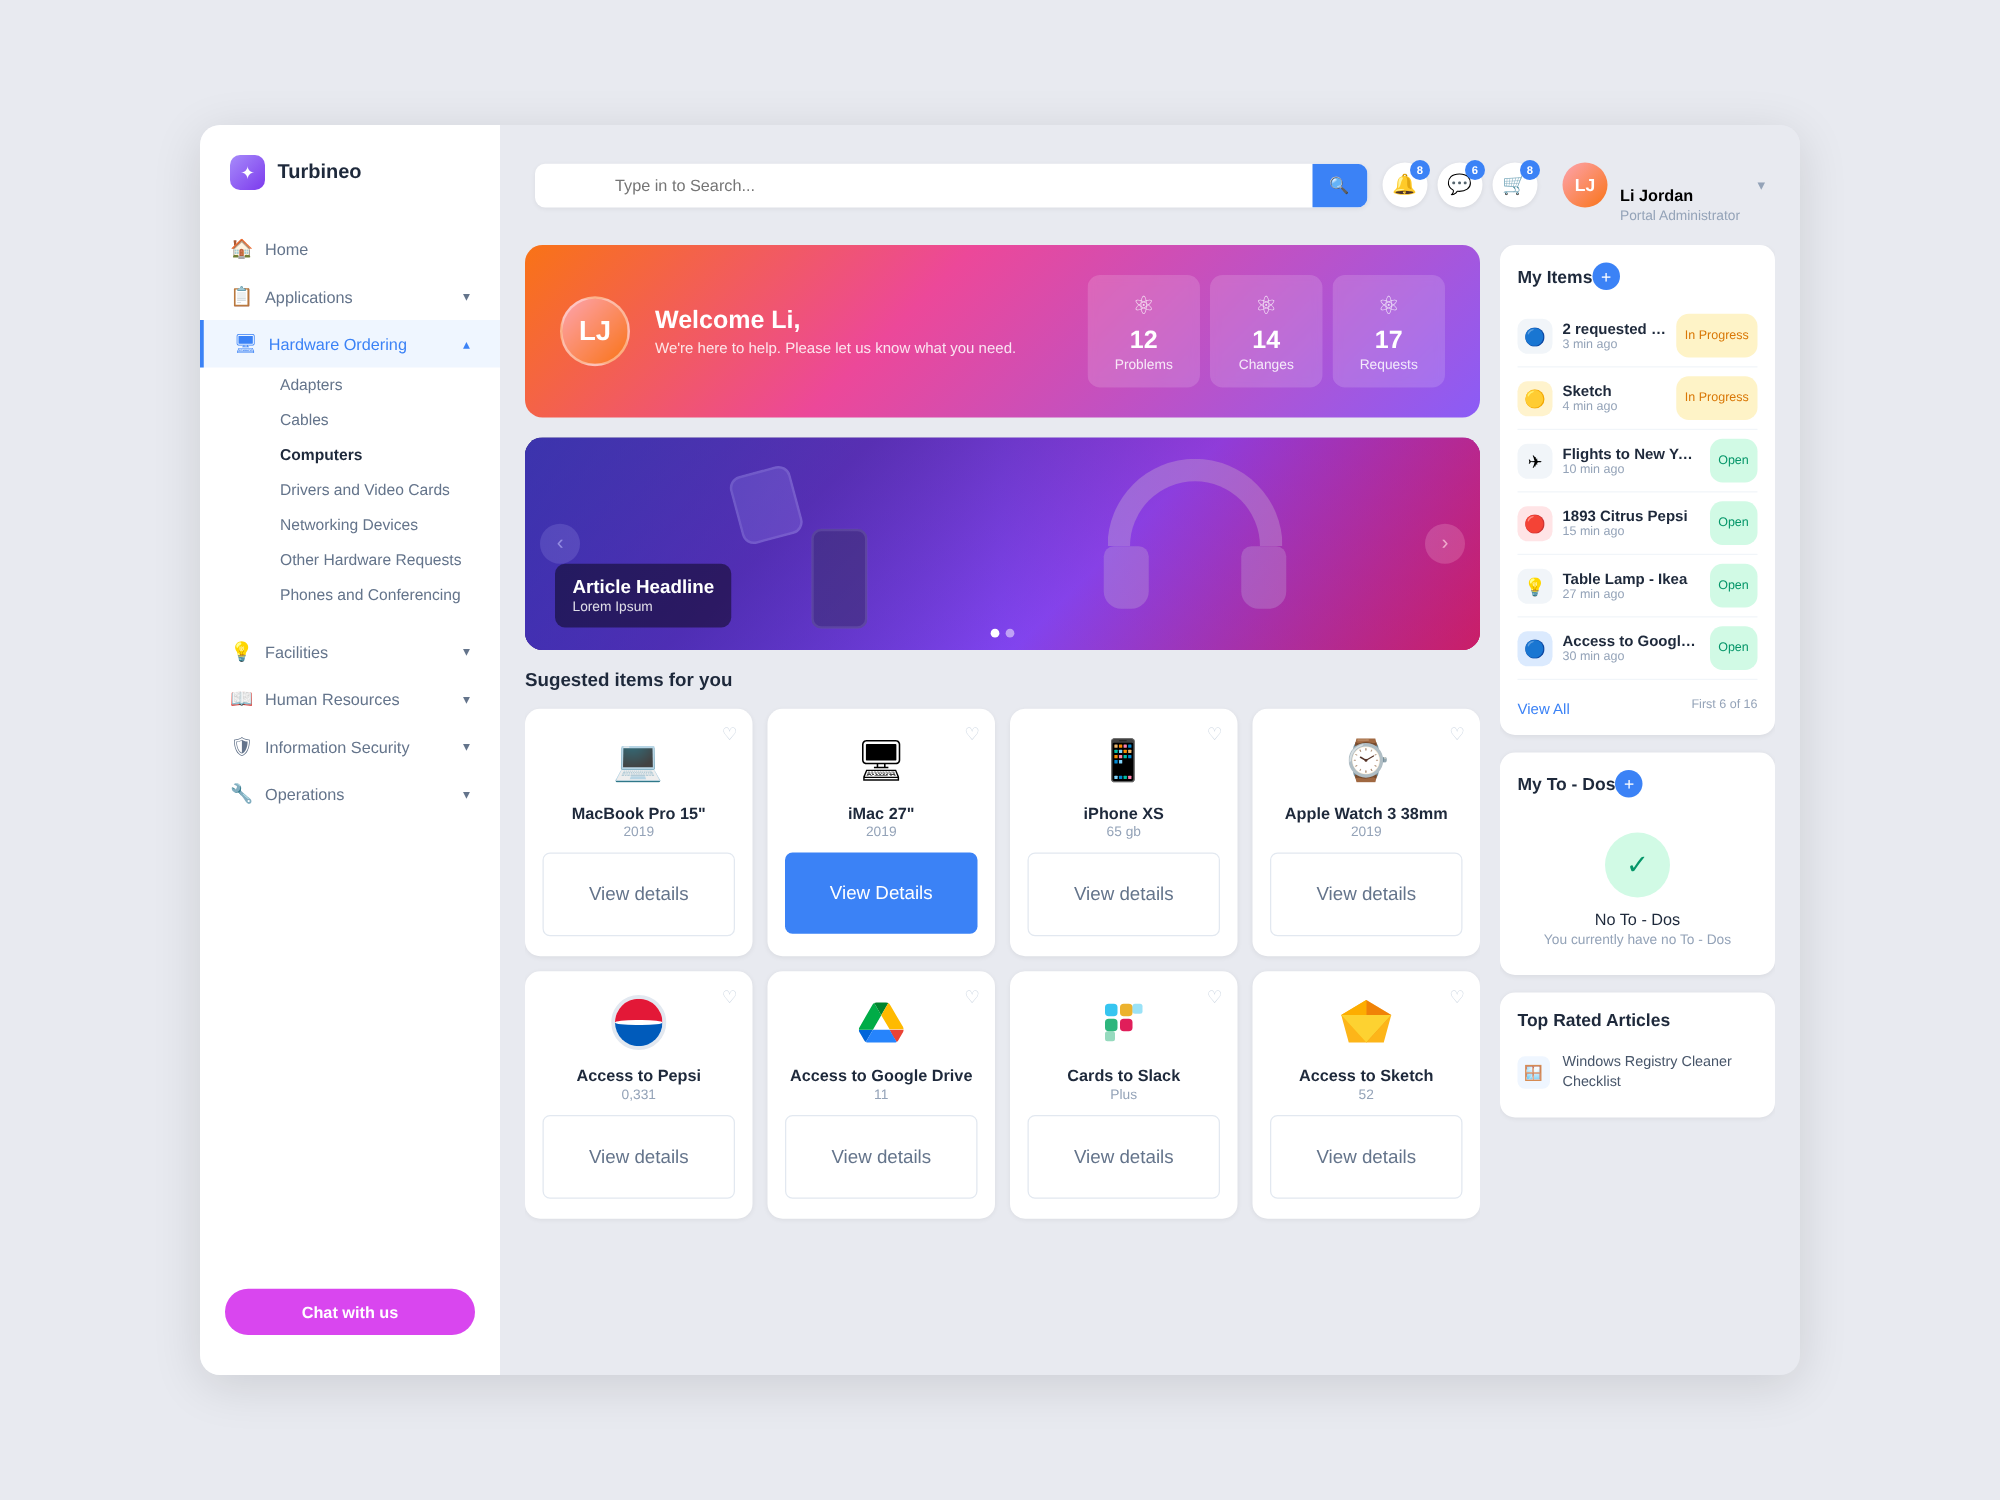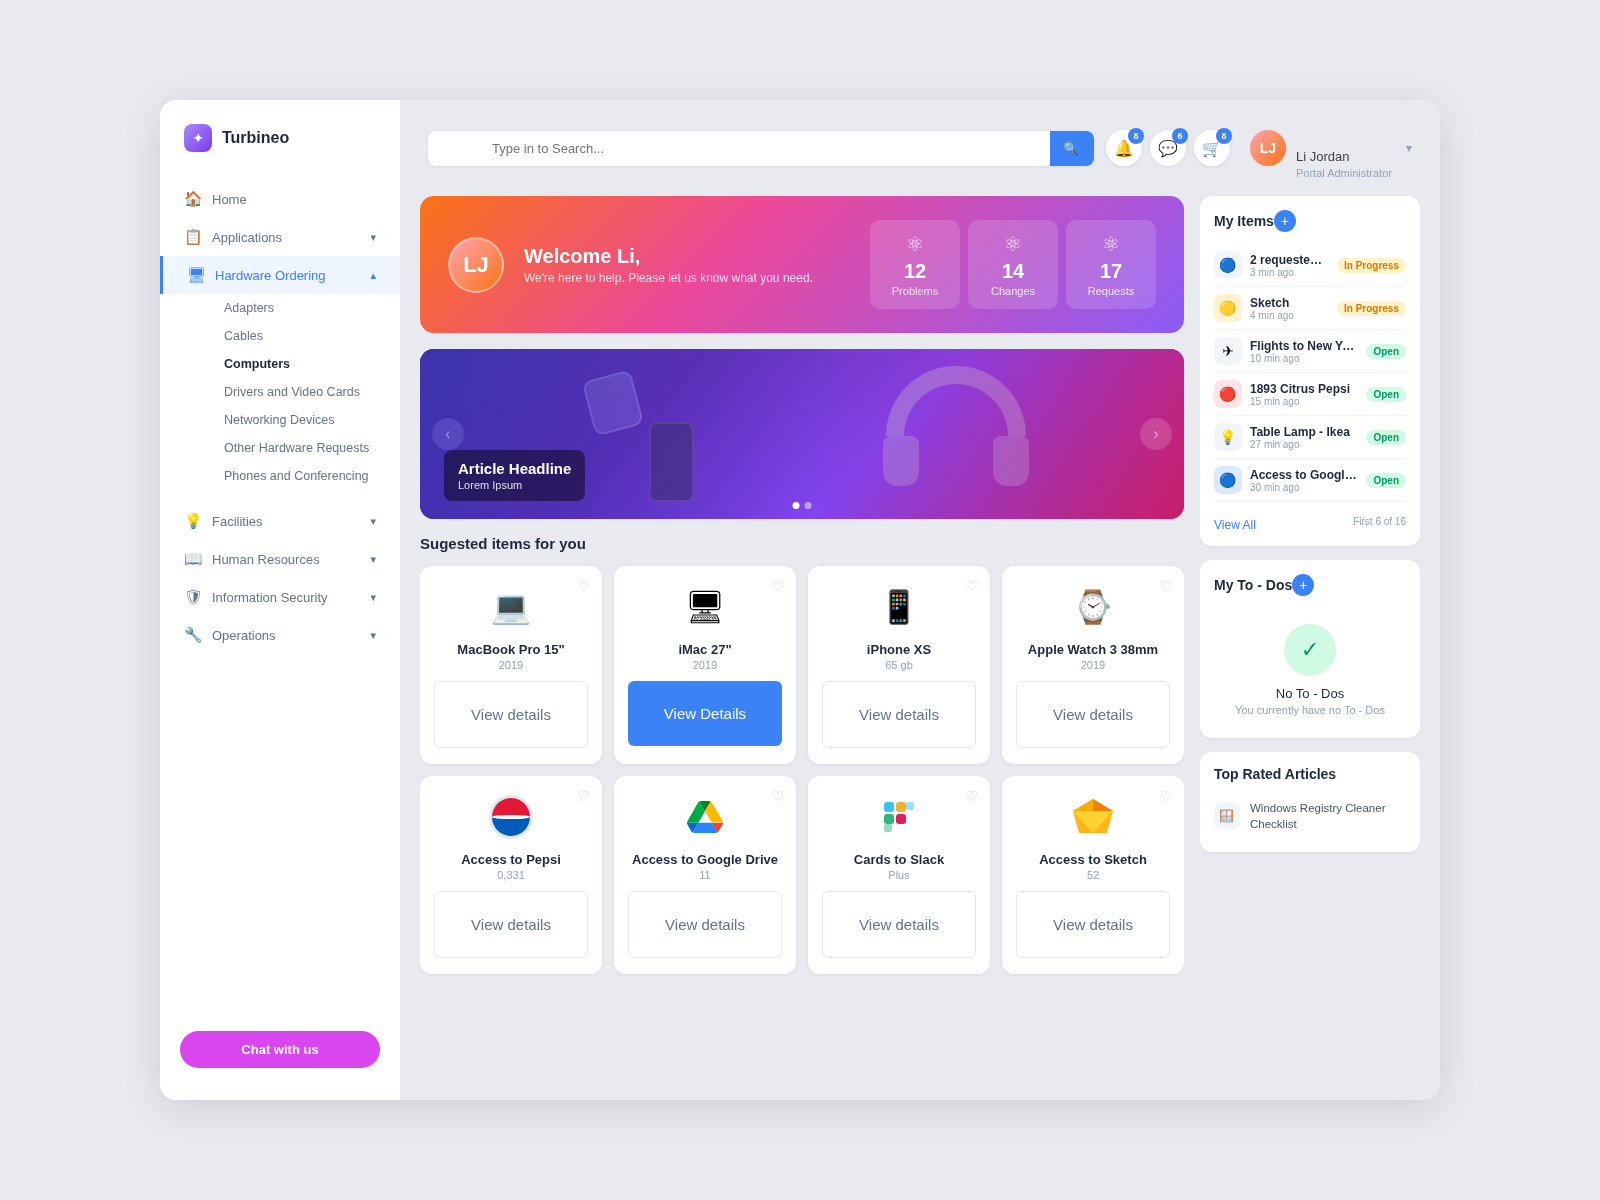--- a/index.html
+++ b/index.html
@@ -158,21 +158,21 @@
       display: flex; align-items: center; gap: 10px; margin-left: 8px;
     }
     .user-avatar-img {
       width: 36px; height: 36px;
       border-radius: 50%;
       background: linear-gradient(135deg, #fda4af, #f97316);
       display: flex; align-items: center; justify-content: center;
       color: white; font-size: 14px; font-weight: 700;
     }
     .user-text { line-height: 1.3; }
-    .user-name { font-size: 13px; font-weight: 400; color: #404040; margin-top: 33px; }
+    .user-name { font-size: 13px; font-weight: 700; color: #000000; margin-top: 33px; }
     .user-role { font-size: 11px; color: #94a3b8; }
     
     .content {
       flex: 1;
       padding: 0 20px 20px;
       display: flex;
       gap: 16px;
       overflow: hidden;
     }
     .main-col {
@@ -366,21 +366,21 @@
       width: 28px; height: 28px;
       border-radius: 8px;
       background: #f1f5f9;
       display: flex; align-items: center; justify-content: center;
       font-size: 14px; flex-shrink: 0;
     }
     .my-item-info { flex: 1; min-width: 0; }
     .my-item-name { font-size: 12px; font-weight: 600; color: #1e293b; white-space: nowrap; overflow: hidden; text-overflow: ellipsis; }
     .my-item-time { font-size: 10px; color: #94a3b8; }
     .badge {
-      font-size: 10px; padding: 2px 7px; border-radius: 10px; font-weight: 700; flex-shrink: 0;
+      font-size: 10px; padding: 12px 7px; border-radius: 10px; font-weight: 400; flex-shrink: 0;
     }
     .badge-progress { background: #fef3c7; color: #d97706; }
     .badge-open { background: #d1fae5; color: #059669; }
     .view-all {
       font-size: 12px; color: #3b82f6; cursor: pointer; margin-top: 8px;
       display: inline-block;
     }
     
     .todo-empty {
       display: flex; flex-direction: column; align-items: center;

